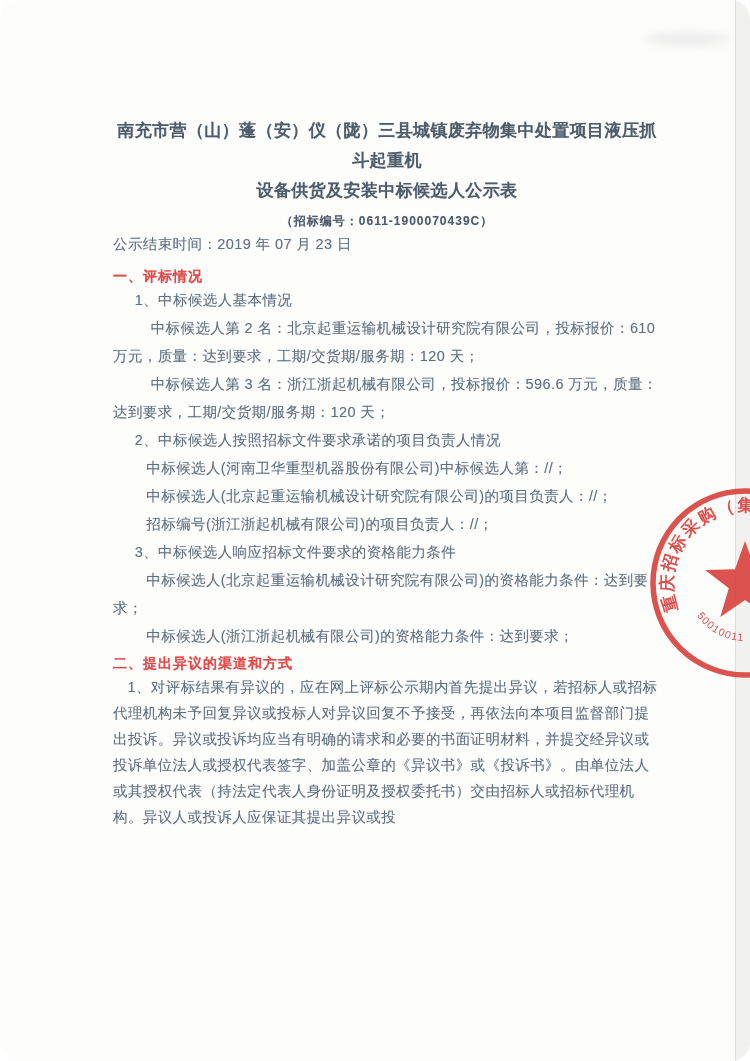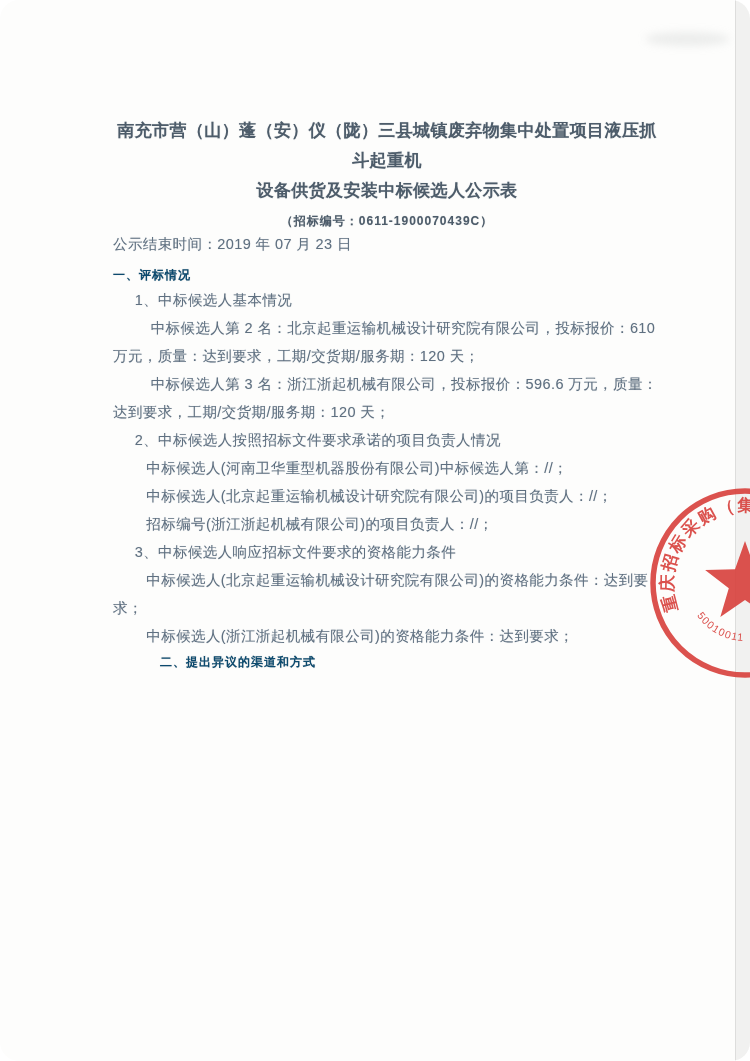--- a/index.html
+++ b/index.html
@@ -29,25 +29,25 @@
 
   .title {
     text-align:center; font-weight:bold; font-size:17px; line-height:30px;
     color:#4d5c6a; text-shadow:0 0 1px rgba(77,92,106,0.35);
   }
   .title .subtitle { font-size:12px; letter-spacing:1px; }
 
   .meta { margin-top:41px; line-height:16px; }
 
   h2.sec {
-    font-size:12px; line-height:20px; font-weight:bold;
-    color:#0c4a6e; text-shadow:0 0 1px rgba(60,74,86,0.35);
-    margin-top:14px; letter-spacing:1px;font-family:Liberation Mono, monospace;
+    font-size:14px; line-height:20px; font-weight:bold;
+    color:#ef4444; text-shadow:0 0 1px rgba(60,74,86,0.35);
+    margin-top:14px; letter-spacing:1px;
   }
-  h2.sec2 { margin-top:2px; line-height:22px;margin-left:47px; }
+  h2.sec2 { margin-top:2px; line-height:22px; }
 
   .lot { margin-top:3px; line-height:28px; }
   .subhead { line-height:28px; text-indent:1.5em; }
   .item { line-height:28px; text-indent:2.6em; }
   .single { line-height:28px; text-indent:2.3em; }
   .para { margin-top:3px; line-height:26px; text-indent:1em; }
 
   
   .seal {
     position:absolute; left:645px; top:483px; width:200px; height:200px;
@@ -85,20 +85,21 @@
     <p class="subhead">2、中标候选人按照招标文件要求承诺的项目负责人情况</p>
     <p class="single">中标候选人(河南卫华重型机器股份有限公司)中标候选人第：//；</p>
     <p class="single">中标候选人(北京起重运输机械设计研究院有限公司)的项目负责人：//；</p>
     <p class="single">招标编号(浙江浙起机械有限公司)的项目负责人：//；</p>
 
     <p class="subhead">3、中标候选人响应招标文件要求的资格能力条件</p>
     <p class="single">中标候选人(北京起重运输机械设计研究院有限公司)的资格能力条件：达到要求；</p>
     <p class="single">中标候选人(浙江浙起机械有限公司)的资格能力条件：达到要求；</p>
 
     <h2 class="sec sec2">二、提出异议的渠道和方式</h2>
+    <p class="para">1、对评标结果有异议的，应在网上评标公示期内首先提出异议，若招标人或招标代理机构未予回复异议或投标人对异议回复不予接受，再依法向本项目监督部门提出投诉。异议或投诉均应当有明确的请求和必要的书面证明材料，并提交经异议或投诉单位法人或授权代表签字、加盖公章的《异议书》或《投诉书》。由单位法人或其授权代表（持法定代表人身份证明及授权委托书）交由招标人或招标代理机构。异议人或投诉人应保证其提出异议或投</p>
 
   </div>
 
   <svg class="seal" viewBox="0 0 200 200" aria-hidden="true">
     <circle cx="100" cy="100" r="92" fill="none" stroke="#d8403c" stroke-width="5.5"></circle>
     <path d="M100,58 L110,86.2 L139.9,87 L116.2,105.3 L124.7,134 L100,117 L75.3,134 L83.8,105.3 L60.1,87 L90,86.2 Z" fill="#d8403c"></path>
     <defs>
       <path id="sealArcTop" d="M 33.2,127 A 72,72 0 0 1 110,28.7" fill="none"></path>
       <path id="sealArcBottom" d="M 50.8,130.7 A 58,58 0 0 0 115,156" fill="none"></path>
     </defs>

